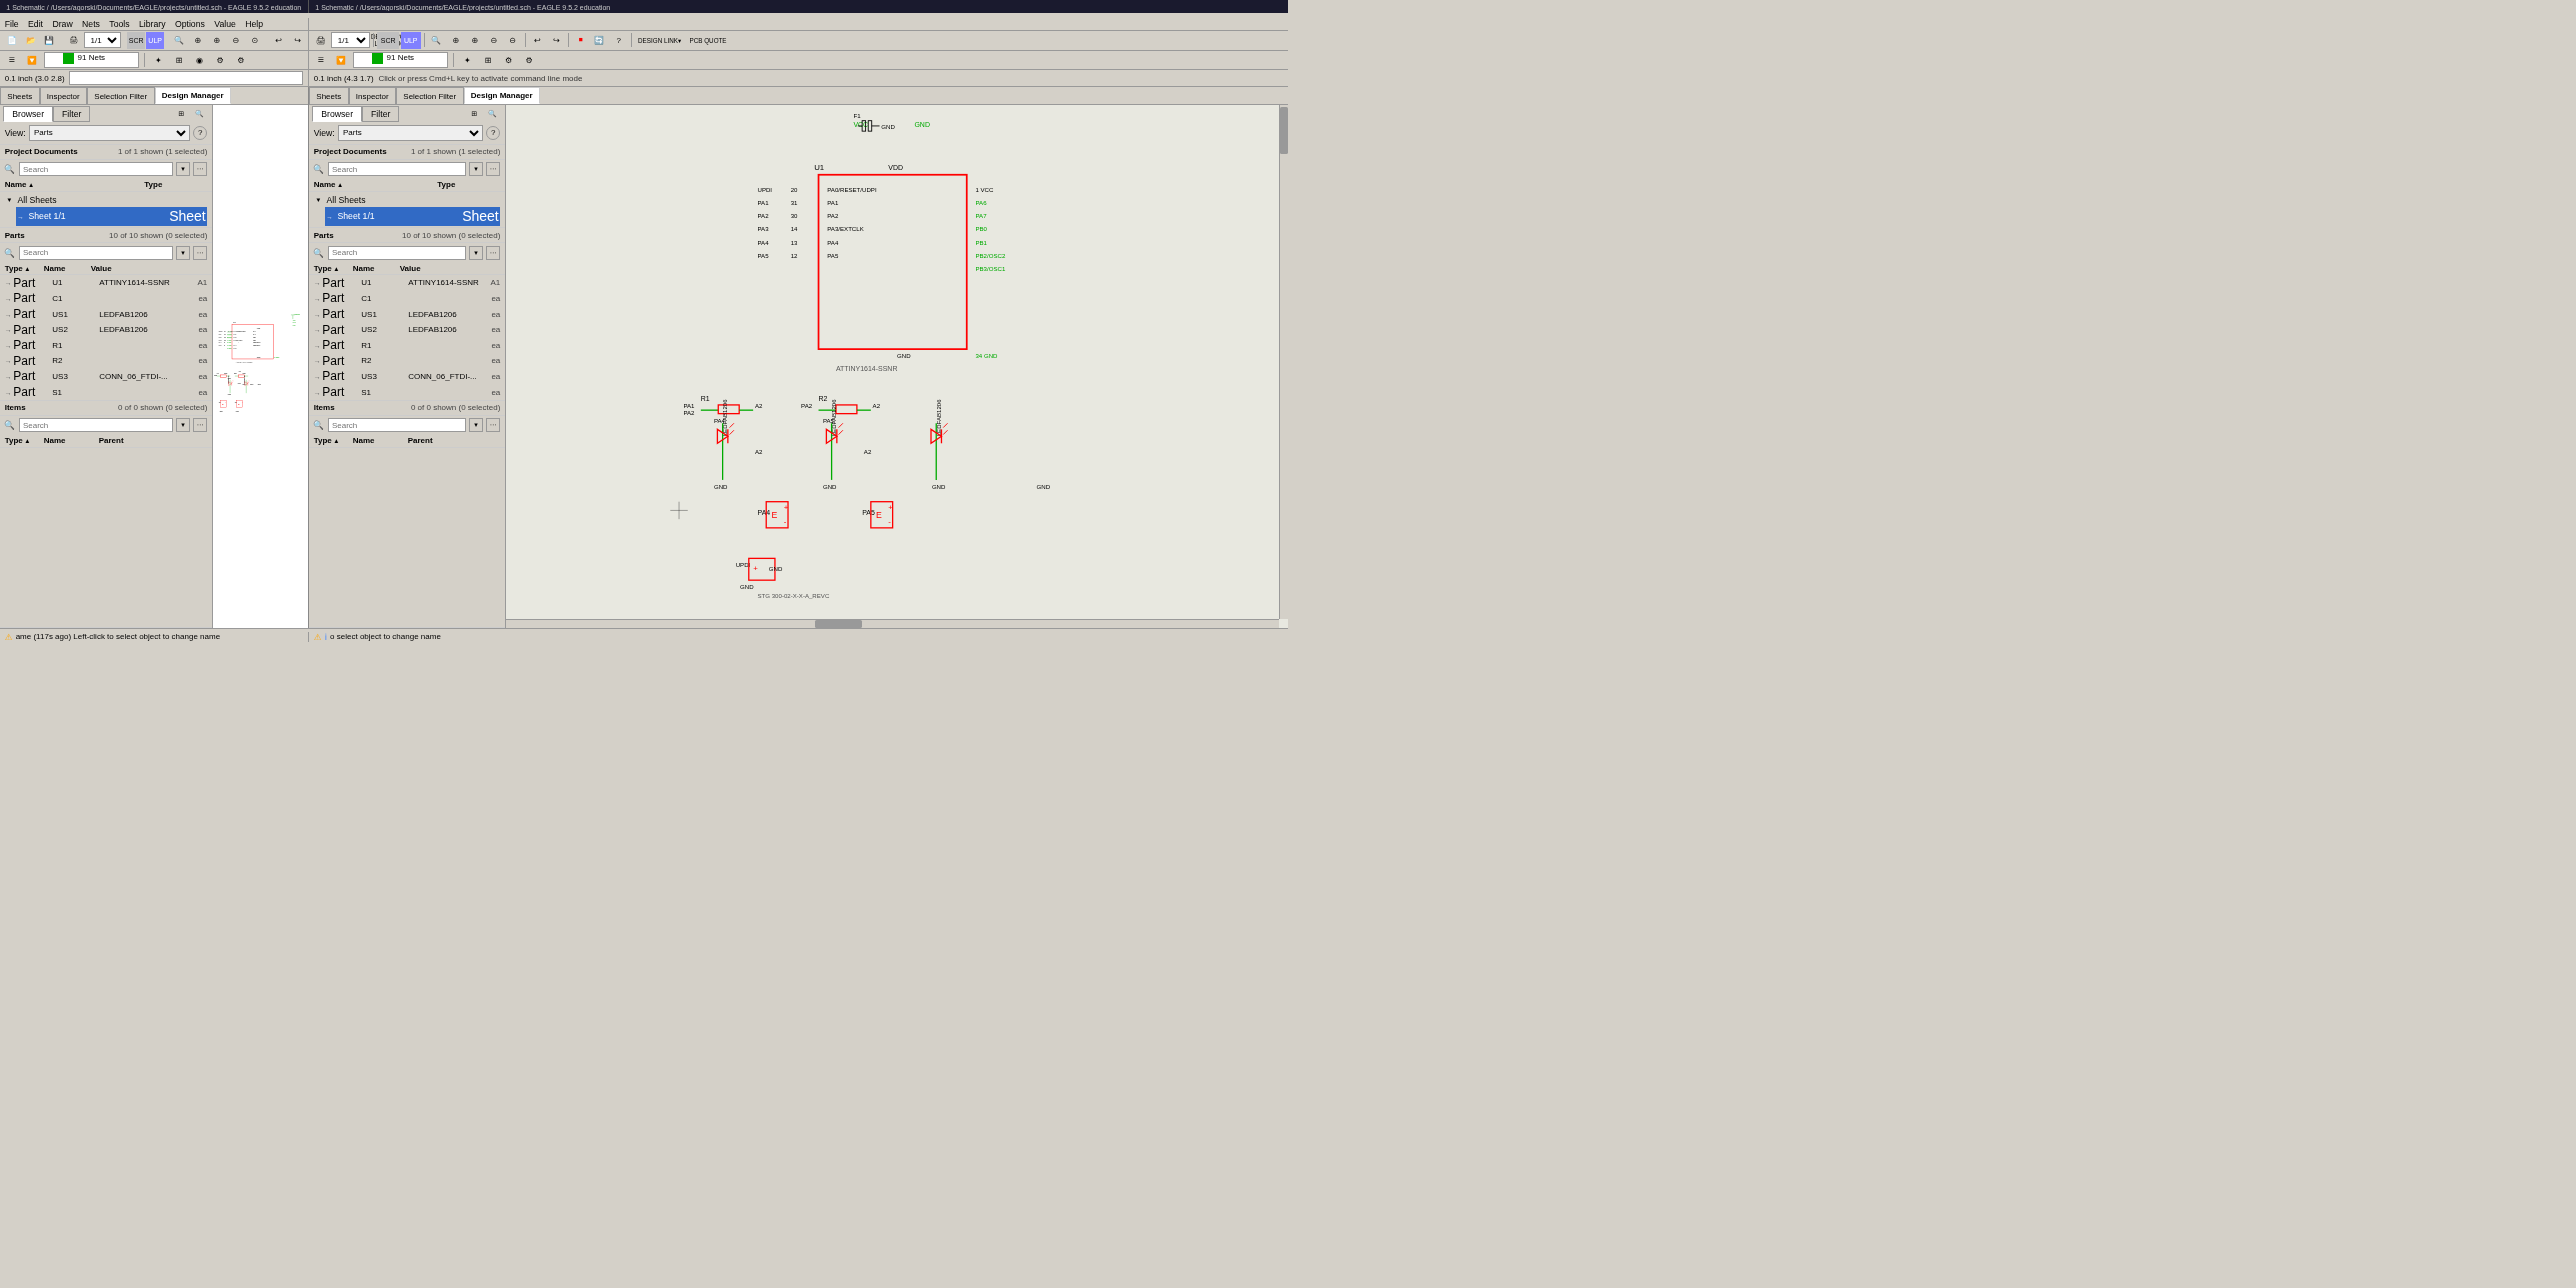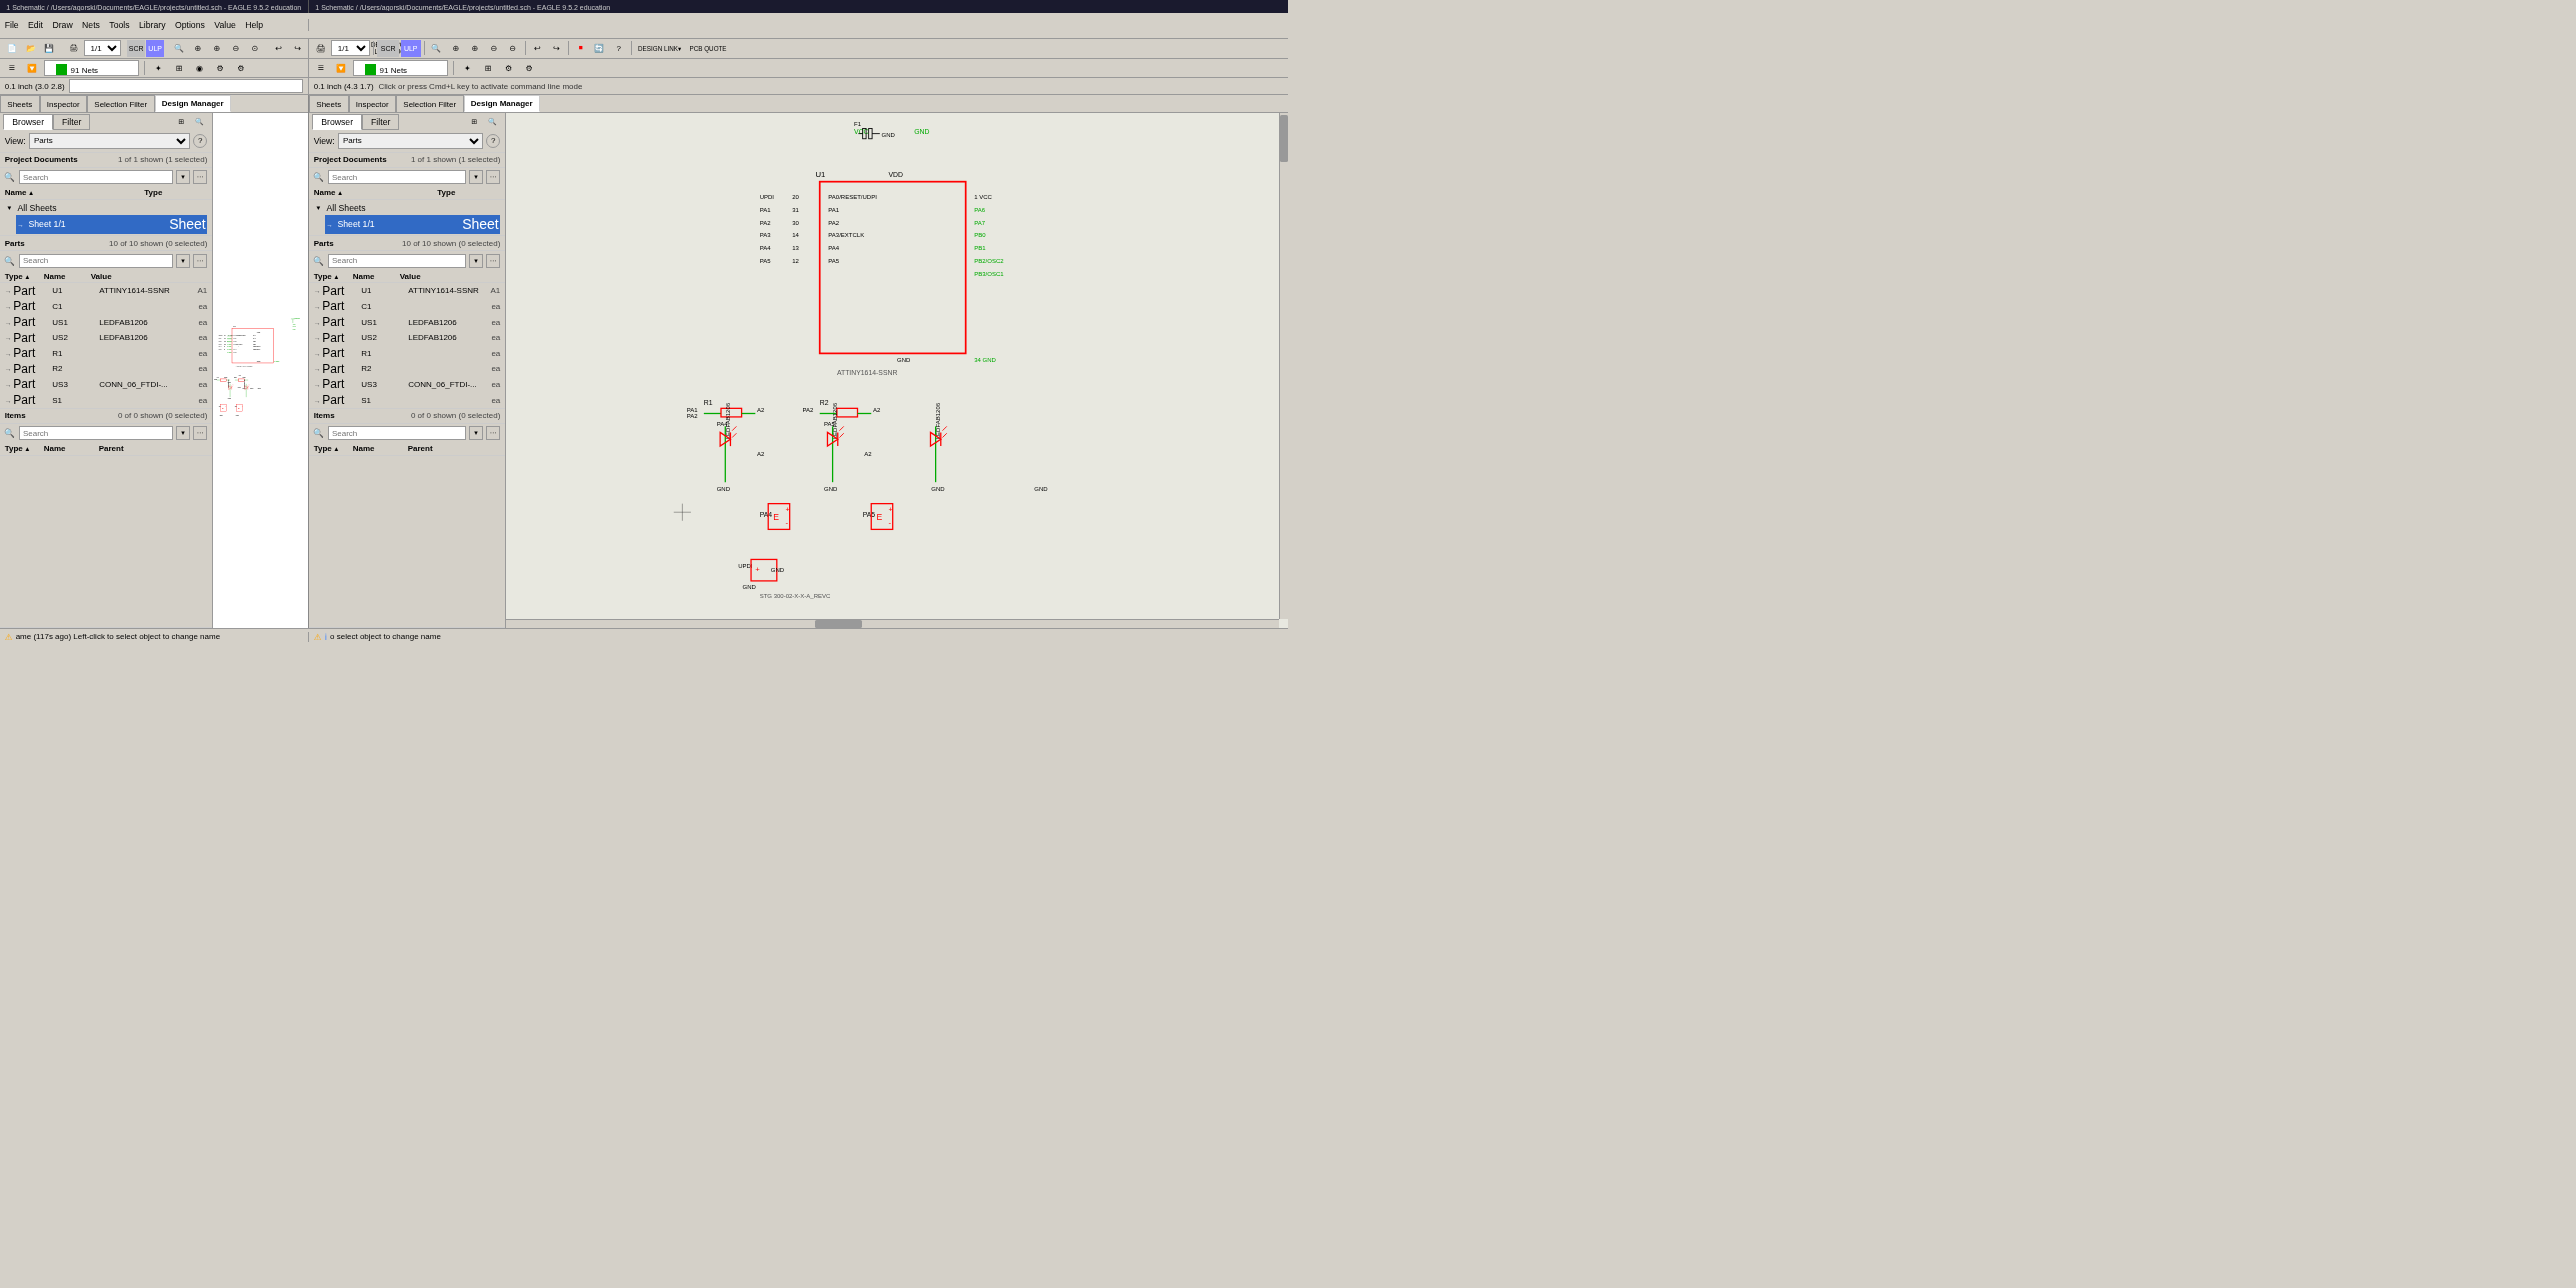--- a/index.html
+++ b/index.html
@@ -7,21 +7,21 @@
     
     .app-container { display: flex; flex-direction: column; height: 644px; width: 1288px; }
     
     
     .title-bar { background: #1a1a2e; color: #ccc; font-size: 8px; padding: 1.6px 6.3px; display: flex; align-items: center; gap: 3.2px; height: 14px; }
     .menu-item { padding: 0.8px 4.7px; font-size: 8.7px; cursor: pointer; color: #000; }
     .toolbar-btn { background: #d4d0c8; border: 0.8px solid transparent; padding: 0.8px 2.4px; cursor: pointer; font-size: 8px; display: flex; align-items: center; justify-content: center; min-width: 17.4px; height: 17.4px; }
     .toolbar-separator { width: 0.8px; background: #999; height: 14px; margin: 0 1.6px; }
     
     .toolbar-combo { height: 16px; font-size: 8px; background: white; border: 0.8px solid #999; padding: 0 1.6px; }
-    .layer-select { height: 16px; font-size: 8px; background: white; border: 0.8px solid #999; display: flex; align-items: flex-end; padding: 0 11px; gap: 3.2px; min-width: 95px; }
+    .layer-select { height: 16px; font-size: 8px; background: white; border: 0.8px solid #999; display: flex; align-items: flex-start; padding: 0 18px; gap: 3.2px; min-width: 95px; }
     .layer-color { width: 11px; height: 11px; background: #00aa00; }
     
     
     .schematic-canvas { flex: 1; background: #ffffff; position: relative; overflow: hidden; }
     .help-btn { width: 14px; height: 14px; border-radius: 50%; border: 0.8px solid #999; background: #d4d0c8; font-size: 8px; cursor: pointer; display: flex; align-items: center; justify-content: center; }
     
     .section-header { background: #d4d0c8; padding: 2.4px 4.7px; font-size: 8px; border-bottom: 0.8px solid #ccc; display: flex; justify-content: space-between; align-items: center; }
     .section-title { font-weight: bold; font-size: 8px; }
     .section-info { font-size: 8px; color: #444; }
     
@@ -57,21 +57,21 @@
 
   <div style="display:flex; height:12.6px;">
     <div class="title-bar" style="width:309px; border-right:0.8px solid #555;">
       <span style="font-size:7px; overflow:hidden; white-space:nowrap;">1 Schematic / /Users/agorski/Documents/EAGLE/projects/untitled.sch - EAGLE 9.5.2 education</span>
     </div>
     <div class="title-bar" style="flex:1;">
       <span style="font-size:7px; overflow:hidden; white-space:nowrap;">1 Schematic / /Users/agorski/Documents/EAGLE/projects/untitled.sch - EAGLE 9.5.2 education</span>
     </div>
   </div>
 
-  <div style="display:flex; background:#d4d0c8; border-bottom:0.8px solid #999; height:26px; align-items:center;">
+  <div style="display:flex; background:#d4d0c8; border-bottom:0.8px solid #999; height:18px; align-items:flex-end;">
     <div style="display:flex; width:309px; border-right:0.8px solid #999;">
       <span class="menu-item">File</span>
       <span class="menu-item">Edit</span>
       <span class="menu-item">Draw</span>
       <span class="menu-item">Nets</span>
       <span class="menu-item">Tools</span>
       <span class="menu-item">Library</span>
       <span class="menu-item">Options</span>
       <span class="menu-item">Value</span>
       <span class="menu-item">Help</span>

